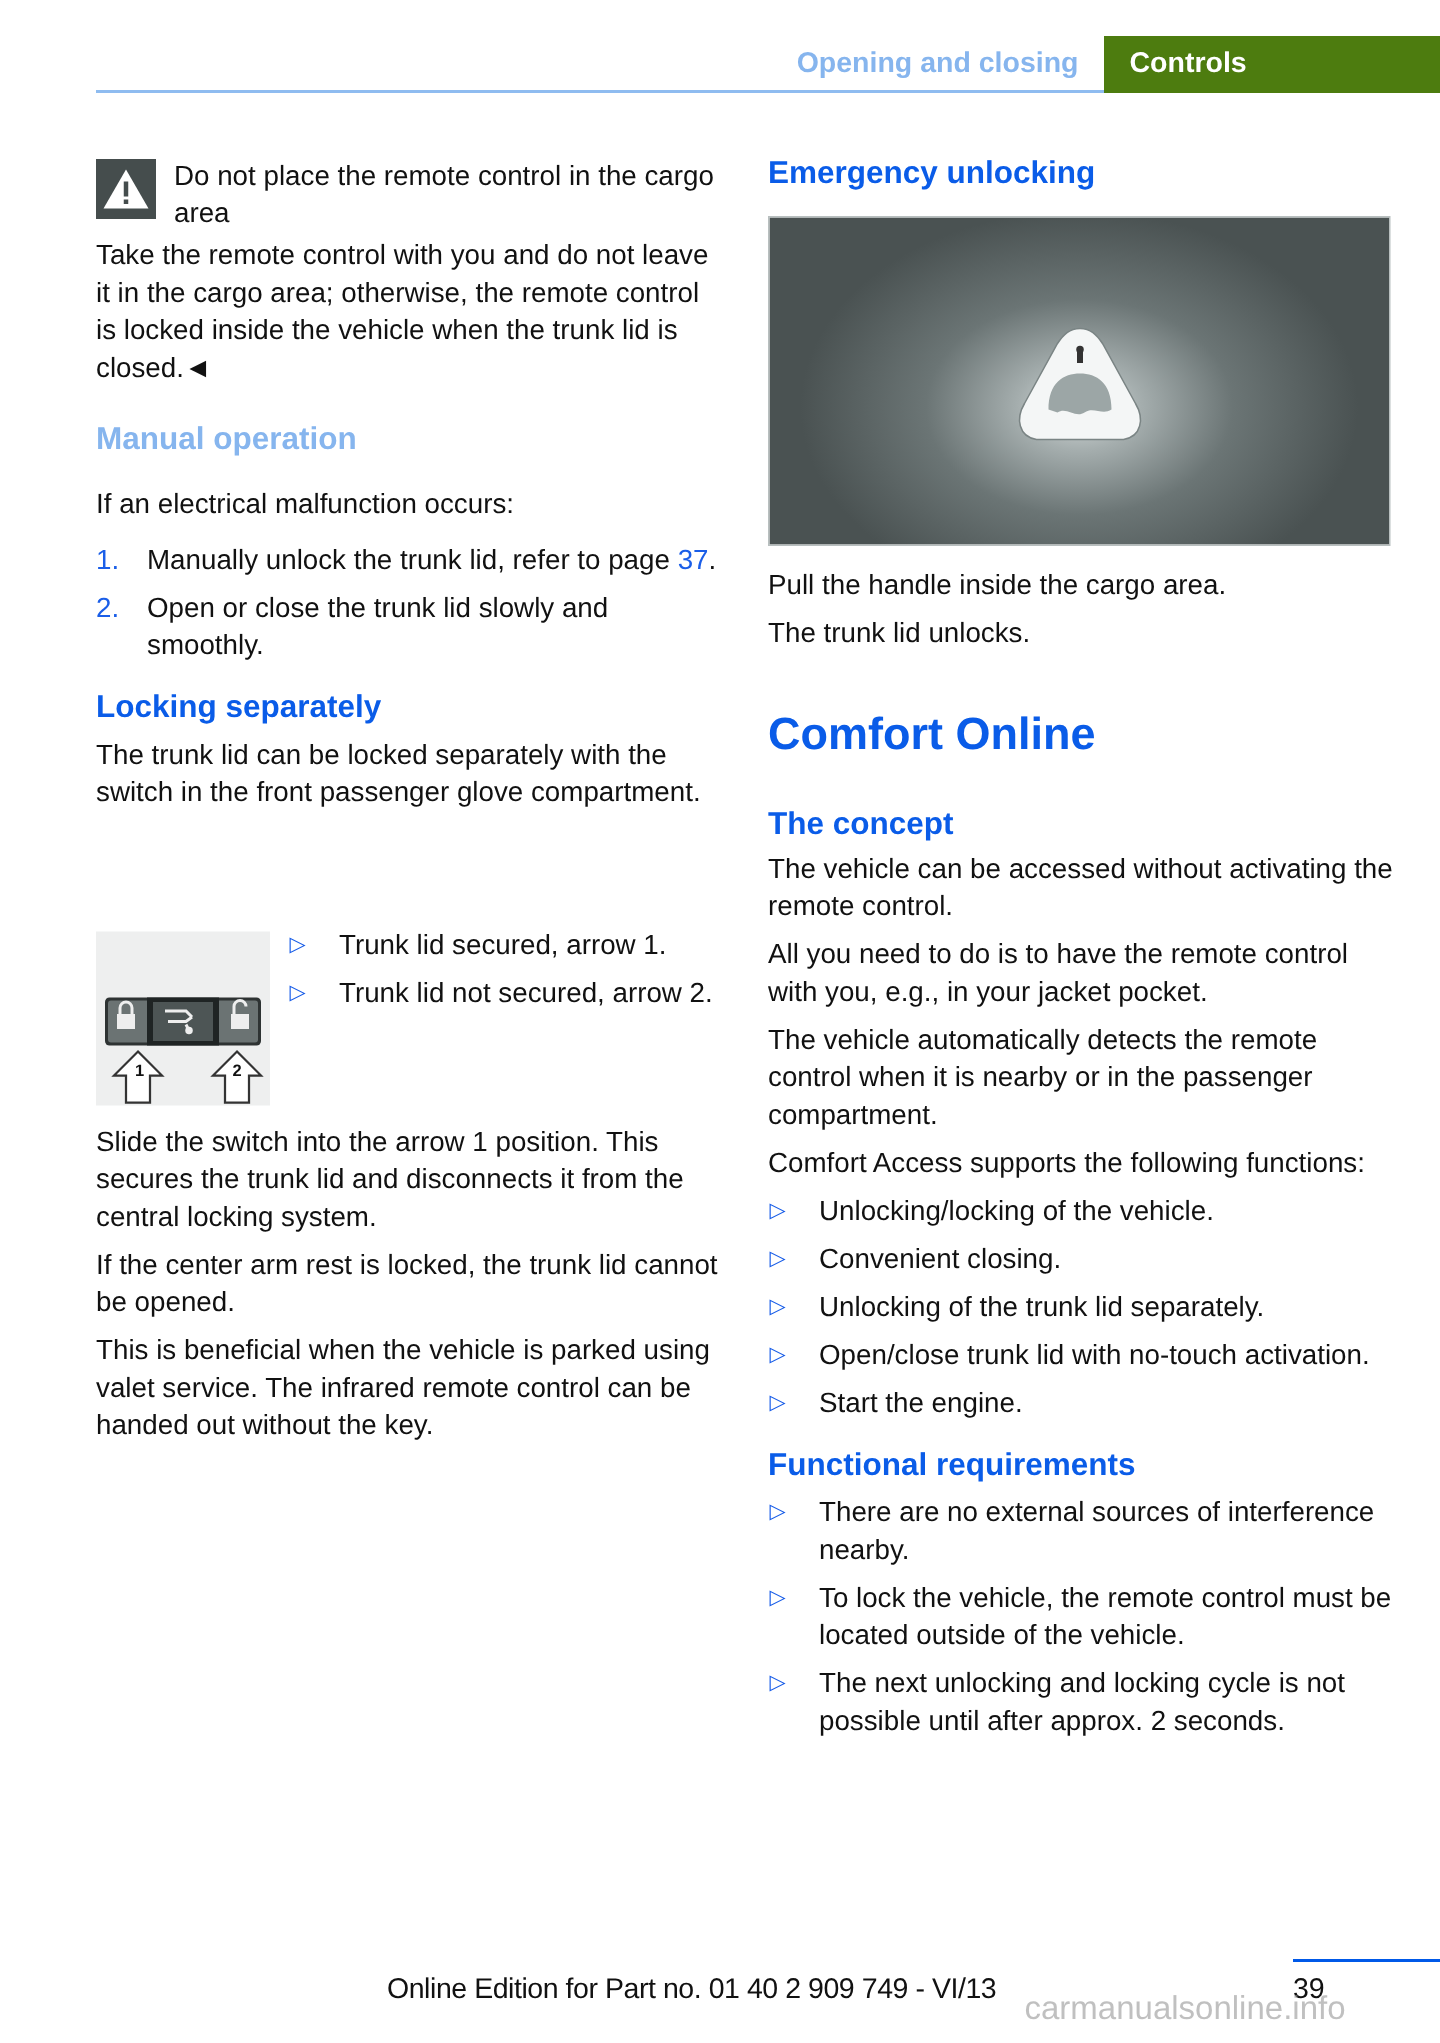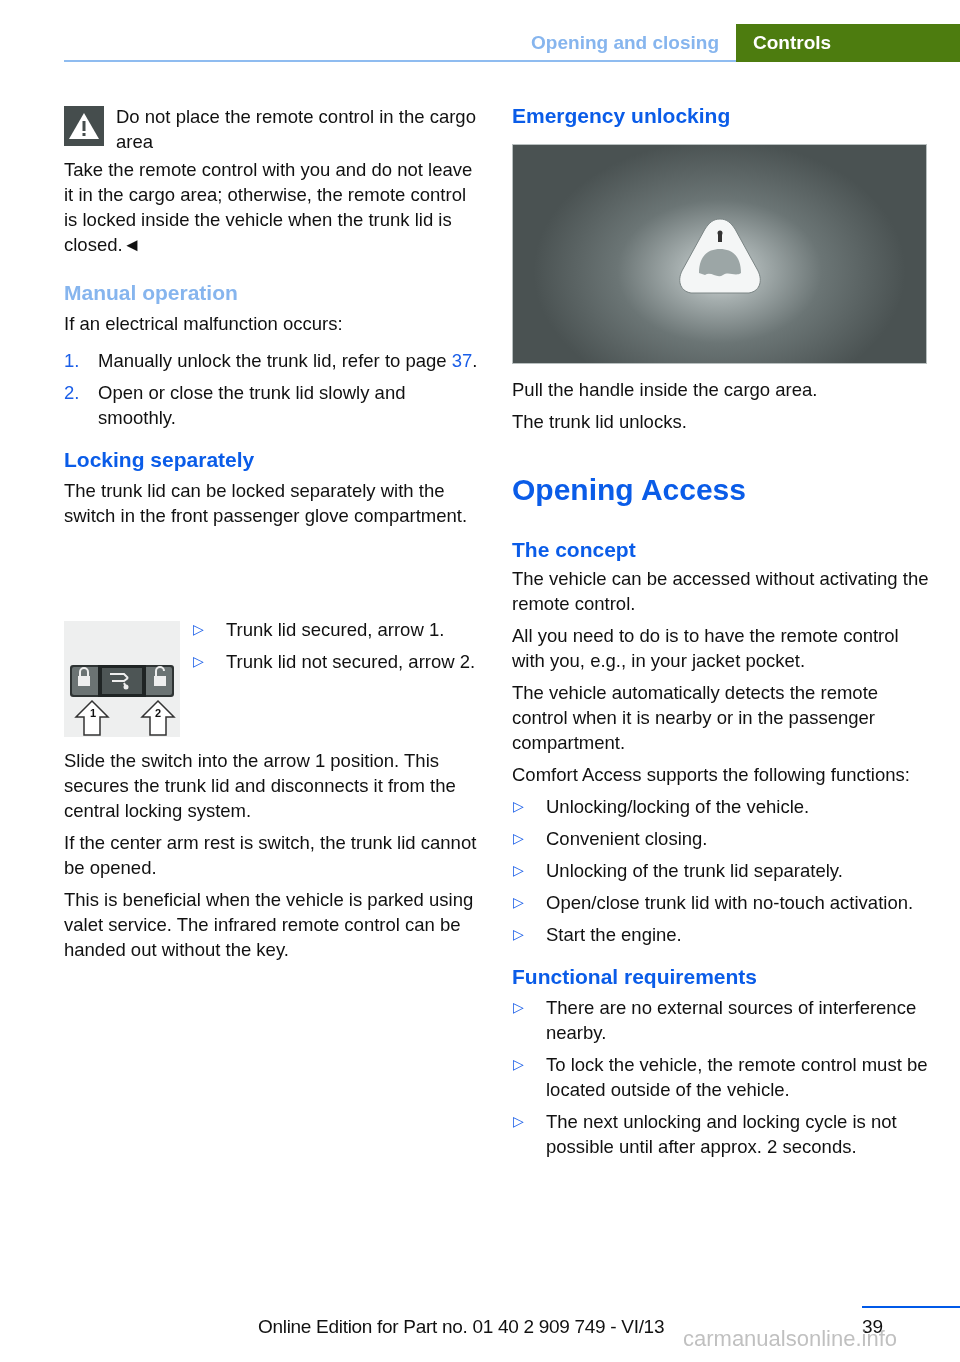--- a/index.html
+++ b/index.html
@@ -57,21 +57,21 @@
         <rect x="15.5" y="22" width="3" height="3" fill="#454d4d"></rect>
       </svg>
     </div>
     <div>Do not place the remote control in the cargo area</div>
   </div>
   <p style="margin-top:3px;">
     <span>Take the remote control with you and do not leave it in the cargo area; otherwise, the remote control is locked inside the vehicle when the trunk lid is closed.</span><span>◄</span>
   </p>
 
   <div class="h-light" style="margin-top:22px;">Manual operation</div>
-  <p style="margin-top:4px; margin-bottom:12px;">If an electrical malfunction occurs:</p>
+  <p style="margin-top:16px; margin-bottom:12px;">If an electrical malfunction occurs:</p>
   <ol class="num">
     <li>
       <span class="marker">1.</span>
       <span><span>Manually unlock the trunk lid, refer to page </span><span class="link">37</span><span>.</span></span>
     </li>
     <li>
       <span class="marker">2.</span>
       <span>Open or close the trunk lid slowly and smoothly.</span>
     </li>
   </ol>
@@ -107,40 +107,40 @@
       </li>
     <li>
         <span class="tri-marker">▷</span>
         <span>Trunk lid not secured, arrow 2.</span>
       </li>
   </ul>
 </div>
 
 <div class="col" style="left:64px; top:748px; width:415px;">
   <p>Slide the switch into the arrow 1 position. This secures the trunk lid and disconnects it from the central locking system.</p>
-  <p>If the center arm rest is switch, the trunk lid cannot be opened.</p>
+  <p>If the center arm rest is locked, the trunk lid cannot be opened.</p>
   <p>This is beneficial when the vehicle is parked using valet service. The infrared remote control can be handed out without the key.</p>
 </div>
 
 <div class="h-blue abs" style="left:512px; top:102px;">Emergency unlocking</div>
 
 <div class="photo">
   <svg width="415" height="220" viewBox="0 0 415 220" style="position:absolute;left:0;top:0;">
     <path d="M207 74 C214 74 218 78 222 84 L244 124 C250 134 248 146 236 148 L178 148 C166 146 164 134 170 124 L192 84 C196 78 200 74 207 74 Z" fill="#f4f6f6" stroke="#7a8484" stroke-width="1"></path>
     <path d="M186 128 C186 110 196 104 207 104 C218 104 228 110 228 128 C222 132 216 126 210 130 C204 134 198 126 192 130 Z" fill="#9ca6a6"></path>
     <rect x="205" y="88" width="4" height="9" fill="#333"></rect>
     <circle cx="207" cy="88" r="2.5" fill="#333"></circle>
   </svg>
 </div>
 
 <div class="col" style="left:512px; top:377px; width:420px;">
   <p>Pull the handle inside the cargo area.</p>
   <p>The trunk lid unlocks.</p>
 
-  <div class="h-big" style="margin-top:38px;">Opening Access</div>
+  <div class="h-big" style="margin-top:38px;">Comfort Online</div>
   <div class="h-blue" style="margin-top:28px;">The concept</div>
   <p style="margin-top:2px;">The vehicle can be accessed without activating the remote control.</p>
   <p>All you need to do is to have the remote control with you, e.g., in your jacket pocket.</p>
   <p>The vehicle automatically detects the remote control when it is nearby or in the passenger compartment.</p>
   <p>Comfort Access supports the following functions:</p>
 
   <ul class="tri">
     <li>
         <span class="tri-marker">▷</span>
         <span>Unlocking/locking of the vehicle.</span>

